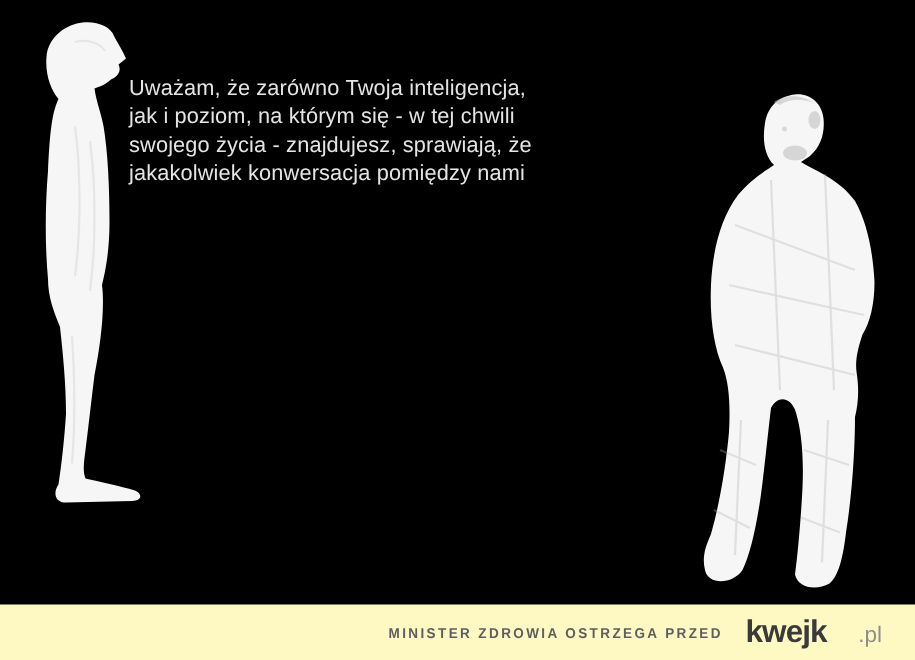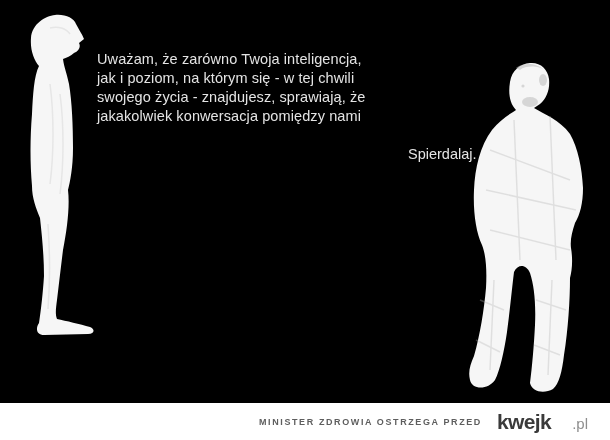--- a/index.html
+++ b/index.html
@@ -5,35 +5,35 @@
   html,body{margin:0;padding:0;background:#222;}
   .meme{
     position:relative;
     width:610px;height:440px;
     background:#000000;
     overflow:hidden;
     font-family:"Liberation Sans", sans-serif;
   }
   
   .speech-left{
-    position:absolute;left:97px;top:50px;width:290px;
+    position:absolute;left:86px;top:50px;width:290px;
     color:#e4e4e4;font-size:14.5px;line-height:19px;
     letter-spacing:0.1px;
   }
   .speech-right{
     position:absolute;left:408px;top:145px;
     color:#e4e4e4;font-size:14.5px;line-height:19px;
   }
   
   .figure-left{position:absolute;left:20px;top:14px;width:78px;height:324px;}
   .figure-right{position:absolute;left:460px;top:60px;width:128px;height:336px;}
   
   .footer{
     position:absolute;left:0;bottom:0;width:610px;height:37px;
-    background:#ffffff;
+    background:#fef9c3;
     display:flex;align-items:center;justify-content:flex-end;
     box-sizing:border-box;padding-right:22px;gap:15px;
   }
   .warning{
     color:#5e5e5e;font-size:9px;font-weight:700;
     letter-spacing:1.6px;white-space:nowrap;
     transform:scaleY(1.05);
   }
   .logo{display:flex;align-items:baseline;white-space:nowrap;gap:20px;}
   .logo-name{
@@ -80,21 +80,20 @@
     </g>
   </svg>
 
   <div class="speech-left">
     <div>Uważam, że zarówno Twoja inteligencja,</div>
     <div>jak i poziom, na którym się - w tej chwili</div>
     <div>swojego życia - znajdujesz, sprawiają, że</div>
     <div>jakakolwiek konwersacja pomiędzy nami</div>
   </div>
 
-  <div class="speech-right">Spierdalaj.</div>
 
   <svg class="figure-right" viewBox="0 0 128 336" aria-hidden="true">
     <path fill="#f6f6f6" d="M70,3
       C80,2 88,9 89,19
       C90,29 87,38 80,44
       L74,48
       C84,54 100,60 110,74
       C118,88 122,108 123,128
       C123,143 120,155 115,163
       C112,172 110,180 111,188

